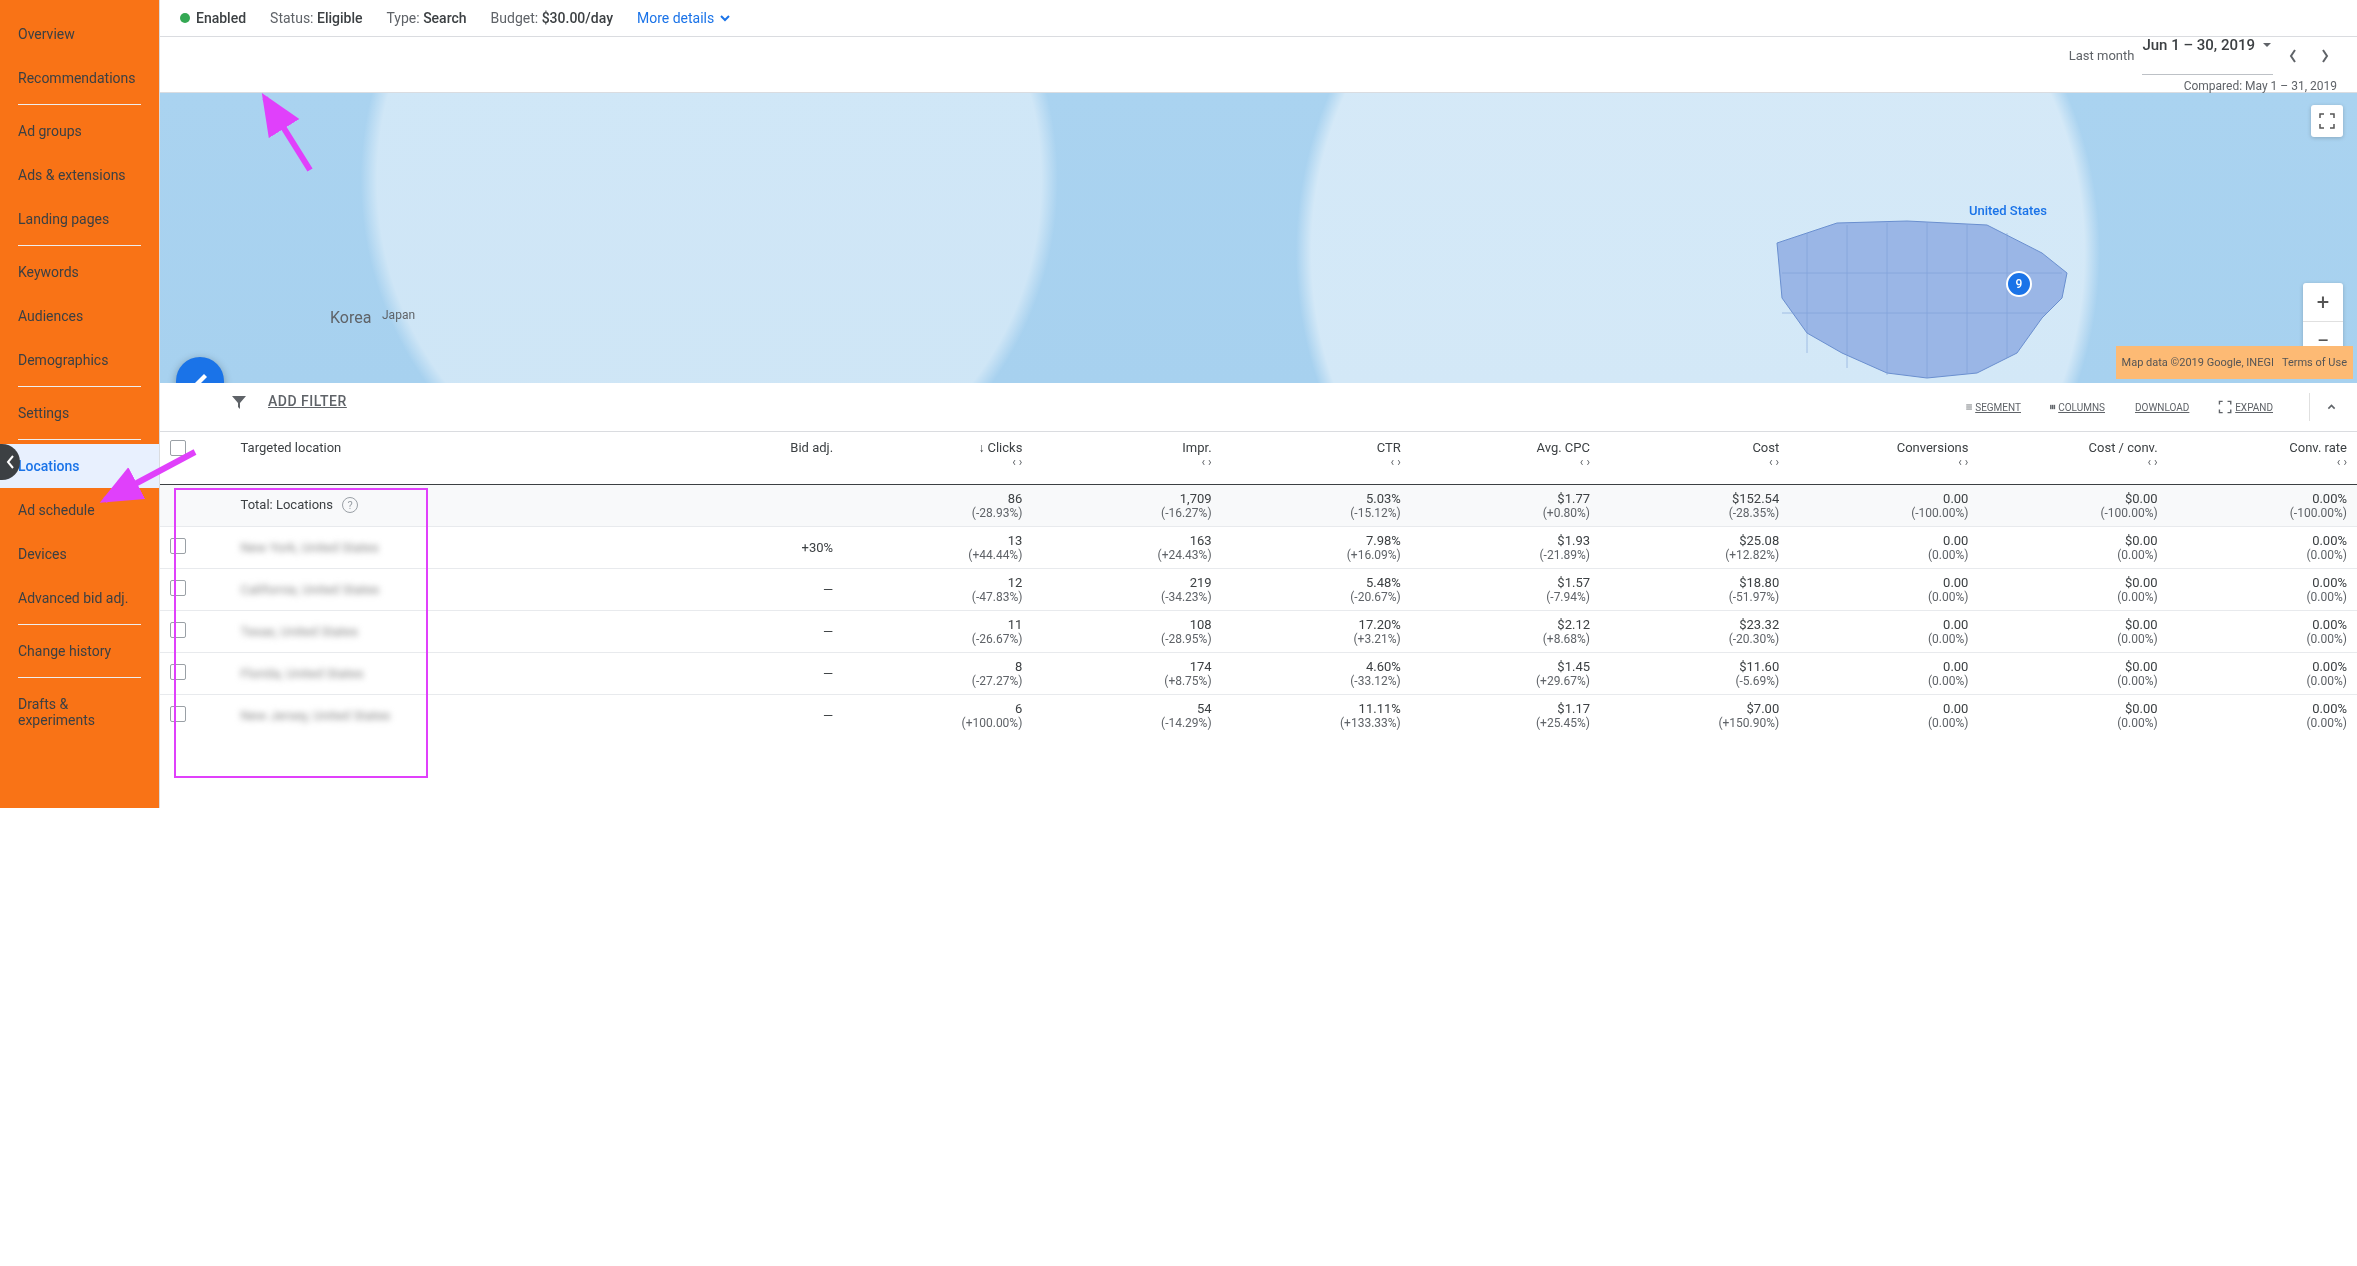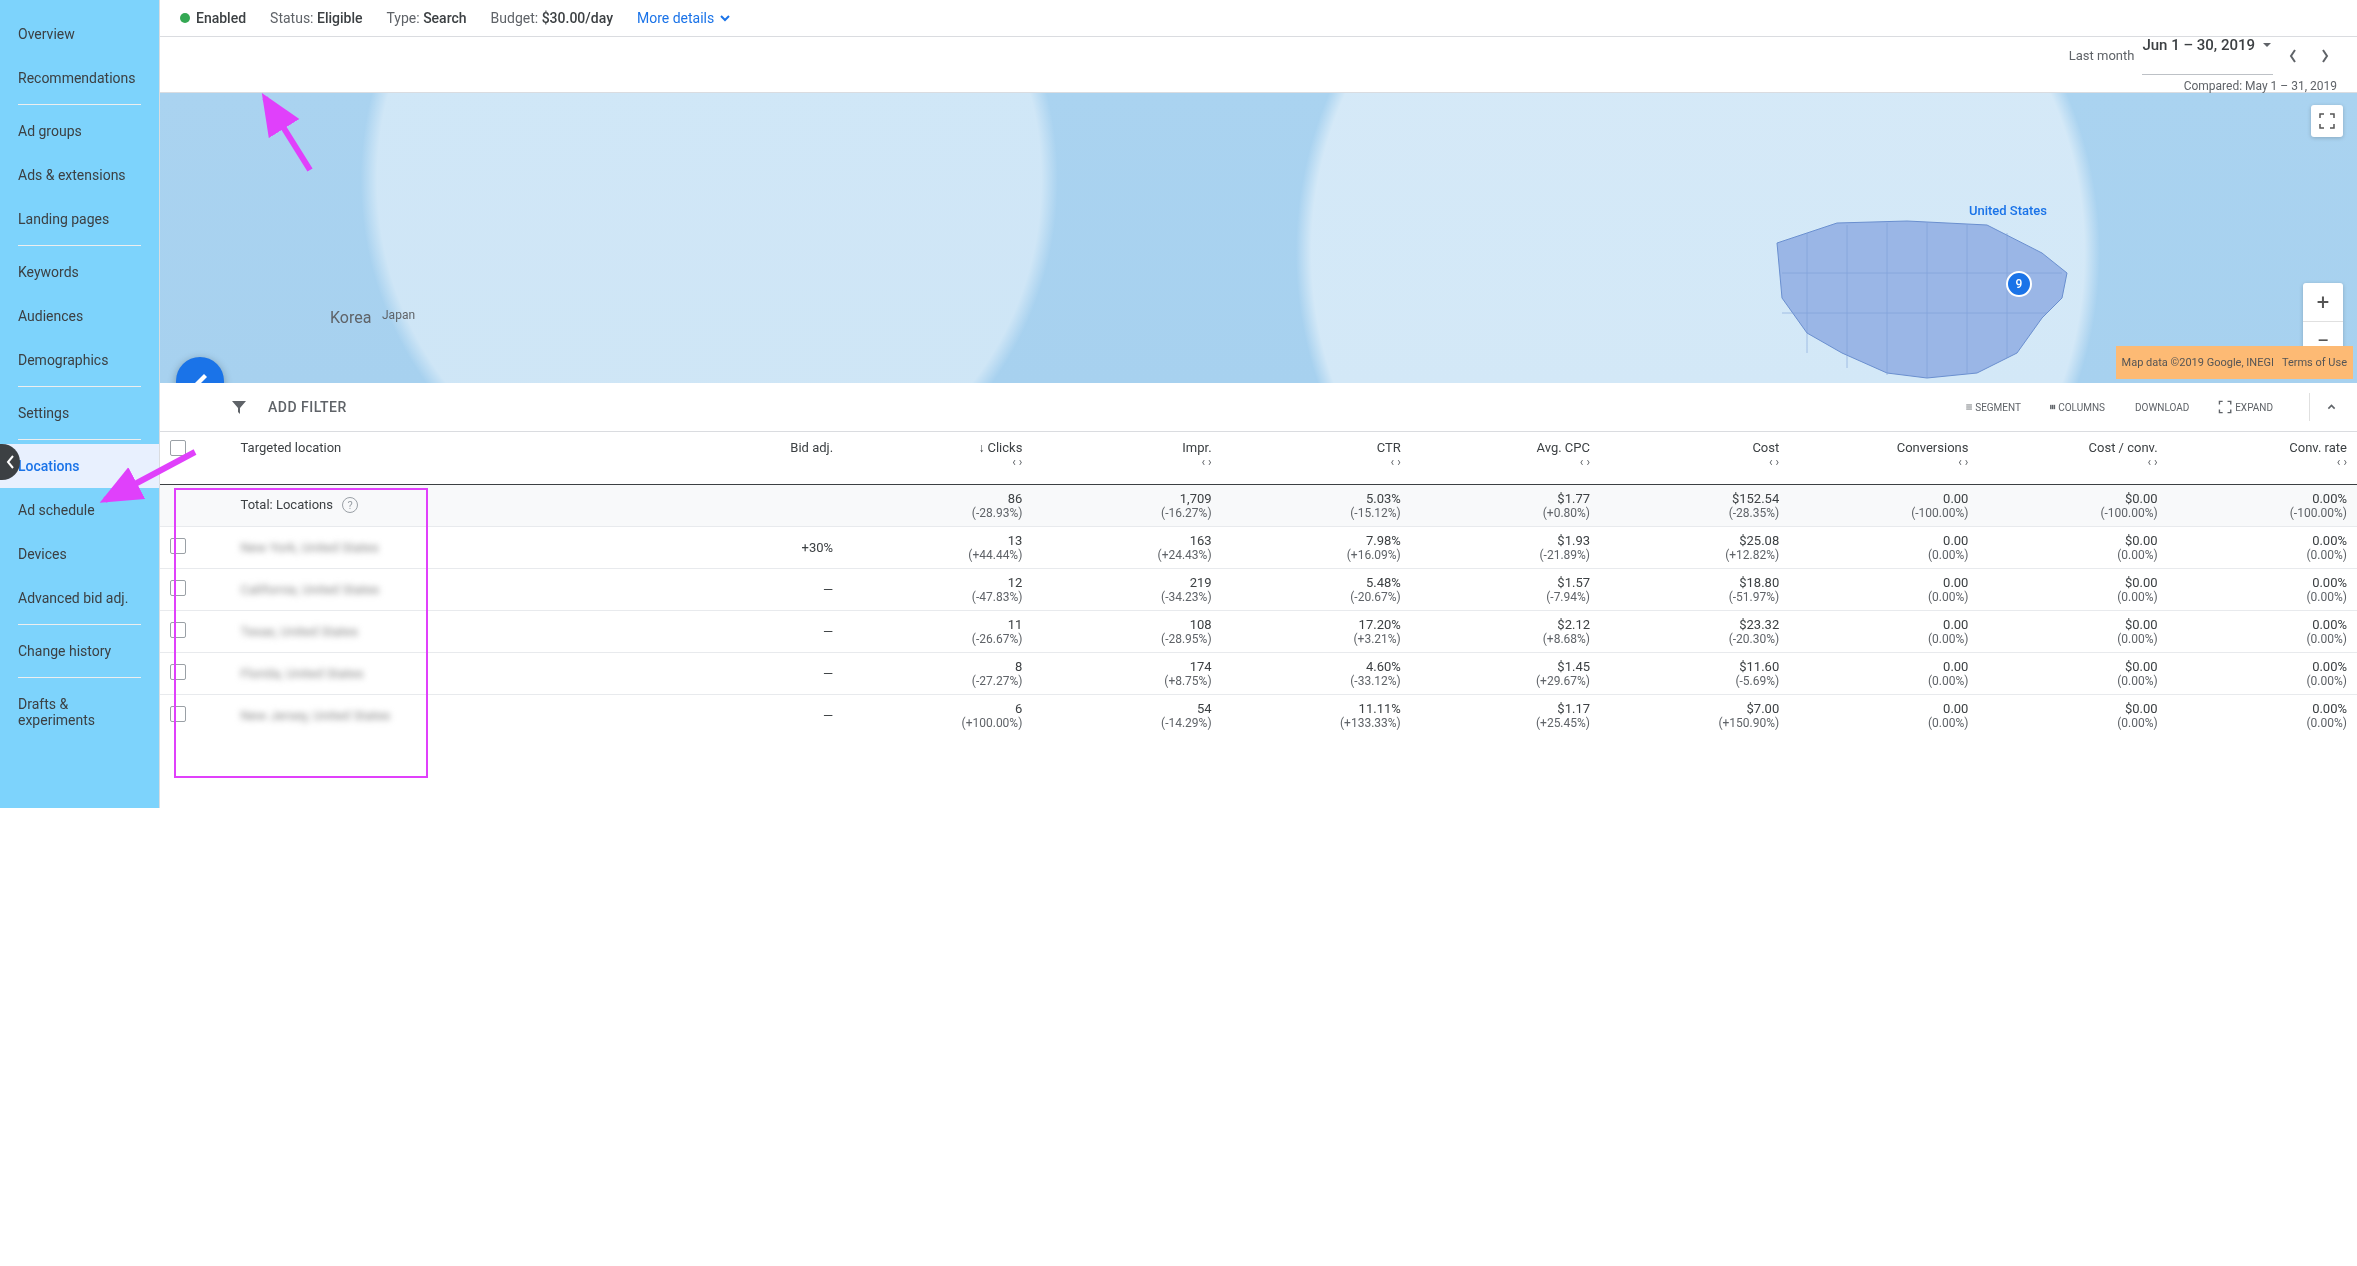--- a/index.html
+++ b/index.html
@@ -1,20 +1,20 @@
 <!DOCTYPE html>
 <html><head>
 <meta charset="utf-8">
 <style>
   * { box-sizing: border-box; margin: 0; padding: 0; }
   body { font-family: Roboto, Arial, sans-serif; font-size: 14px; color: #3c4043; background: #fff; overflow: hidden; }
   .app { display: flex; height: 808px; position: relative; }
 
   
-  .sidebar { width: 160px; border-right: 1px solid #dadce0; padding-top: 12px; background: #7dd3fc; flex: 0 0 160px; }
+  .sidebar { width: 160px; border-right: 1px solid #dadce0; padding-top: 12px; background: #f97316; flex: 0 0 160px; }
   .sidebar .group-sep { border-top: 1px solid #eee; margin: 4px 18px; }
   .sidebar-item { padding: 14px 18px; font-size: 14px; color: #3c4043; cursor: pointer; }
   .sidebar-item.active { color: #1a73e8; background: #e8f0fe; font-weight: 500; }
   .collapse-handle { position: absolute; left: 0; top: 444px; width: 20px; height: 36px; background: #3c4043; border-radius: 0 18px 18px 0; display:flex; align-items:center; justify-content:center; color:#fff; cursor:pointer;}
 
   
   .main { flex: 1; display: flex; flex-direction: column; min-width: 0; }
 
   
   .statusbar { display:flex; align-items:center; gap: 24px; padding: 10px 20px; border-bottom: 1px solid #dadce0; color:#5f6368; font-size:14px; }
@@ -46,21 +46,21 @@
   .zoom-ctl { position:absolute; right:14px; bottom:24px; width:40px; background:#fff; border-radius:3px; box-shadow:0 1px 4px rgba(0,0,0,.2);}
   .zoom-ctl div { height:38px; display:flex; align-items:center; justify-content:center; font-size:22px; color:#555; cursor:pointer;}
   .zoom-ctl div+div { border-top:1px solid #e0e0e0;}
   .fab { position:absolute; left:16px; bottom:-22px; width:48px; height:48px; border-radius:50%; background:#1a73e8; display:flex; align-items:center; justify-content:center; color:#fff; box-shadow:0 2px 8px rgba(0,0,0,.3); cursor:pointer;}
   .bubble { position:absolute; right:325px; top:178px; width:26px; height:26px; border-radius:50%; background:#1a73e8; color:#fff; font-size:12px; font-weight:500; display:flex; align-items:center; justify-content:center; border:2px solid #fff;}
 
   
   .us-svg { position:absolute; right:260px; top:110px; width:330px; height:190px; }
 
   
-  .toolbar { display:flex; align-items:center; padding: 10px 20px 10px 70px; border-bottom:1px solid #dadce0; color:#5f6368;}
+  .toolbar { display:flex; padding: 10px 20px 10px 70px; border-bottom:1px solid #dadce0; color:#5f6368;text-decoration:underline;}
   .add-filter { letter-spacing:.5px; font-weight:500; color:#5f6368; margin-left:20px; cursor:pointer;}
   .tool-icons { margin-left:auto; display:flex; gap:28px; align-items:center;}
   .tool-btn { display:flex; flex-direction:row; align-items:center; gap:2px; font-size:10px; text-transform:uppercase; color:#5f6368; cursor:pointer; width:56px;}
   .tool-btn svg { color:#5f6368;}
   .chev-collapse { width:28px; height:28px; display:flex; align-items:center; justify-content:center; border-left:1px solid #e0e0e0; margin-left:8px; padding-left:16px; cursor:pointer;}
 
   
   .table-wrap { position:relative; flex:1; overflow:auto; }
   table { width:100%; border-collapse:collapse; table-layout:fixed; }
   thead th { text-align:right; font-weight:400; color:#3c4043; padding:8px 10px 4px; font-size:13px; vertical-align:top; border-bottom:1px solid #3c4043;}

